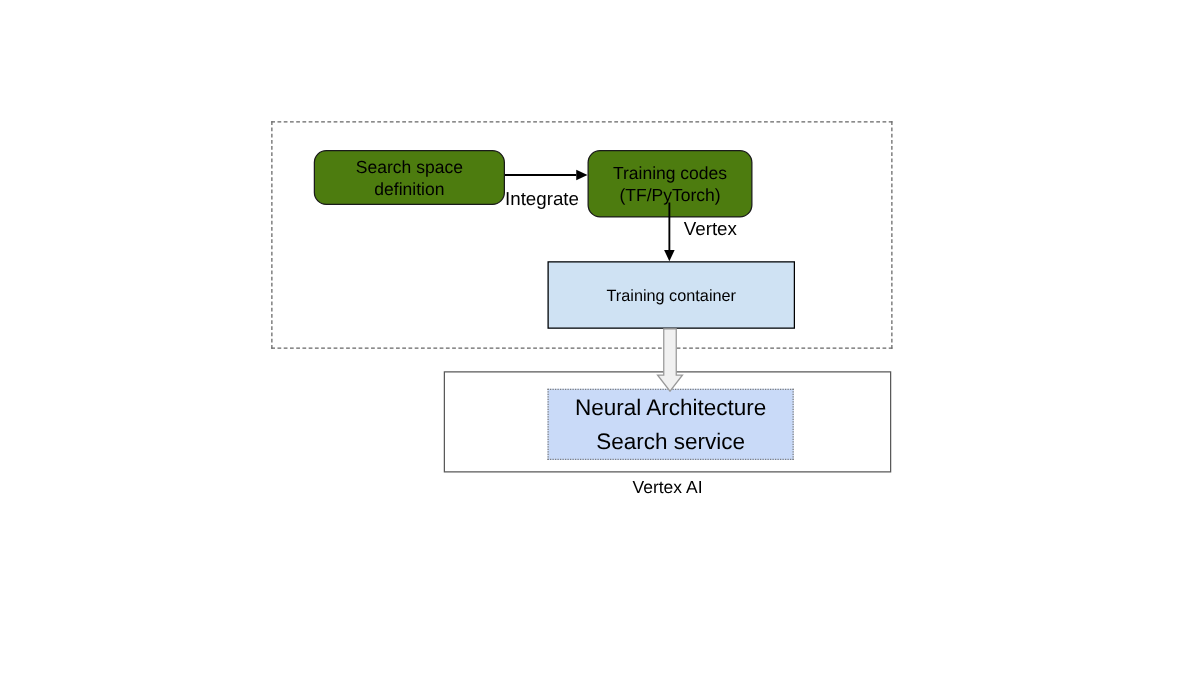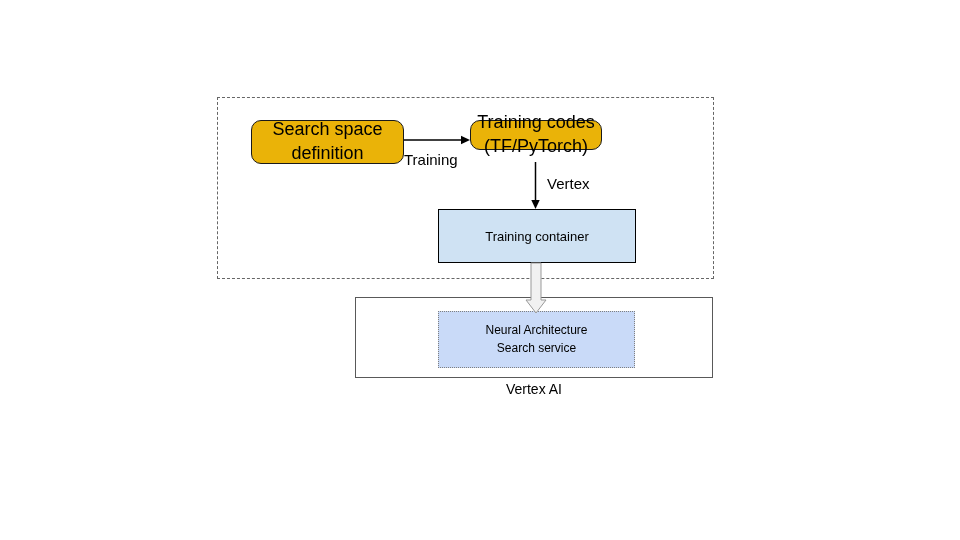--- a/index.html
+++ b/index.html
@@ -28,37 +28,37 @@
   }
   .vertex-group {
     left: 355px; top: 297px; width: 358px; height: 81px;
     border: 1.5px solid #595959;
     background: #ffffff;
   }
   
   .node-rounded {
     border: 1.5px solid #1a1a1a;
     border-radius: 10px;
-    background: #eab308;
-    font-size: 18px;
+    background: #4d7c0f;
+    font-size: 14px;
     line-height: 1.32;
   }
   .node-search-space { left: 251px; top: 120px; width: 153px; height: 44px; }
-  .node-training-codes { left: 470px; top: 120px; width: 132px; height: 30px; }
+  .node-training-codes { left: 470px; top: 120px; width: 132px; height: 54px; }
   .node-training-container {
     left: 438px; top: 209px; width: 198px; height: 54px;
     background: #cfe2f3;
     border: 1px solid #000000;
     font-size: 13px;
   }
   .node-nas-service {
     left: 438px; top: 311px; width: 197px; height: 57px;
     background: #c9daf8;
     border: 1.5px dotted #7f7f7f;
-    font-size: 12px;
+    font-size: 18px;
     line-height: 1.45;
   }
   
   .edge-label { position: absolute; font-size: 15px; color: #000; }
   .integrate-label { left: 404px; top: 151px; }
   .build-label { left: 547px; top: 175px; }
   .vertex-label {
     left: 355px; top: 381px; width: 358px;
     text-align: center; font-size: 14px;
   }
@@ -82,21 +82,21 @@
 definition</div>
 
   <div class="abs center node-rounded node-training-codes">Training codes
 (TF/PyTorch)</div>
 
   <div class="abs center node-training-container" style="display:flex;align-items:center;justify-content:center;">Training container</div>
 
   <div class="abs center node-nas-service">Neural Architecture
 Search service</div>
 
-  <div class="edge-label integrate-label">Training</div>
+  <div class="edge-label integrate-label">Integrate</div>
 
   <div class="edge-label build-label">Vertex</div>
 
   <div class="abs vertex-label">Vertex AI</div>
 
   <svg class="arrow-layer" viewBox="0 0 960 540" xmlns="http://www.w3.org/2000/svg">
 
     <g>
       <line x1="404" y1="140" x2="461" y2="140" stroke-width="1.5" stroke="#000000"></line>
       <polygon points="461,135.8 461,144.2 470,140" fill="#000000"></polygon>

